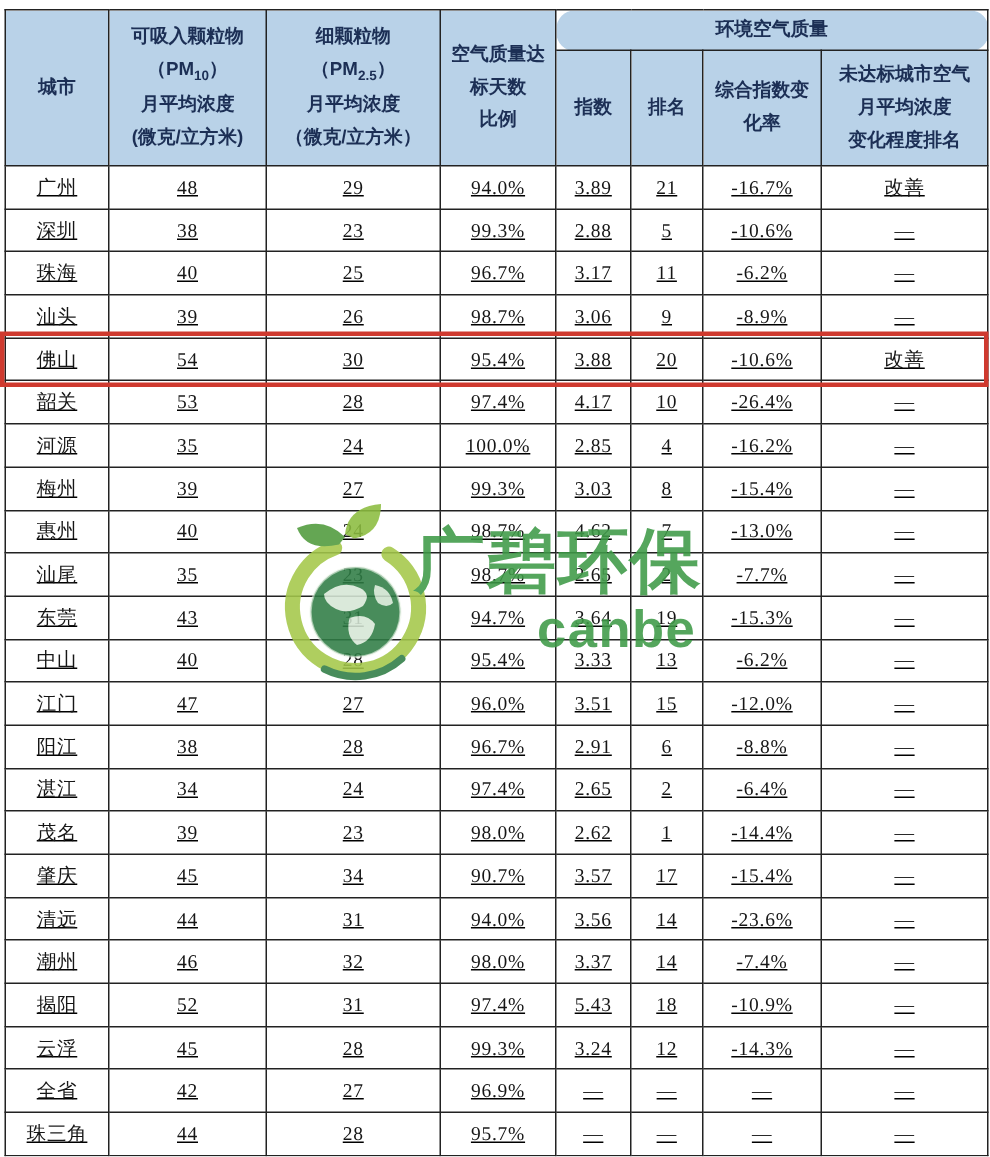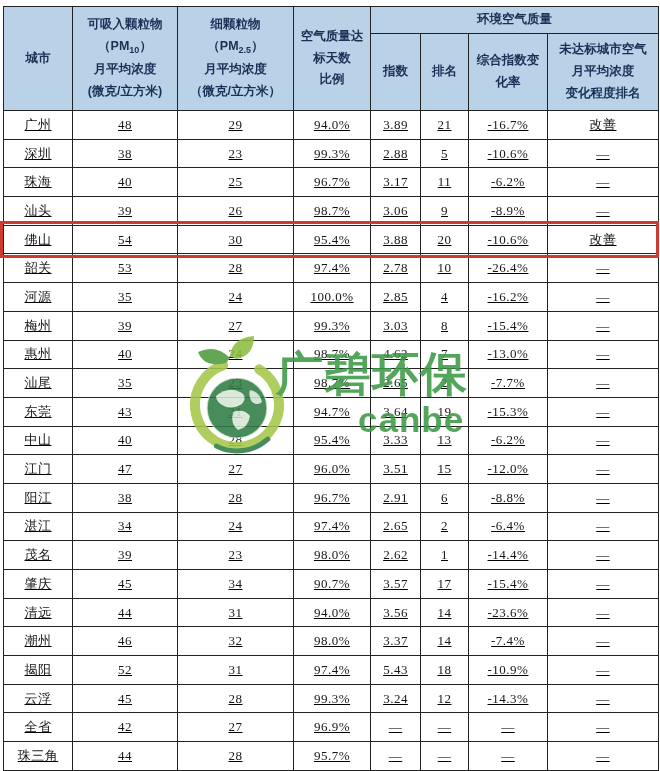--- a/index.html
+++ b/index.html
@@ -14,21 +14,21 @@
   }
   table.aq th, table.aq td {
     border:1px solid #222222; padding:0; text-align:center; vertical-align:middle;
     overflow:hidden;
   }
   thead th {
     background:#b9d2e8; color:#1c2f55;
     font-family:"Liberation Sans","DejaVu Sans",sans-serif;
     font-weight:bold; font-size:12.5px; line-height:1.75;
   }
-  tr.h1 th.group { height:26px; }
+  tr.h1 th.group { height:26px;border-radius:12px; }
   tr.h2 th { height:76px; }
   tbody tr { height:28.7px;text-decoration:underline; }
   tbody td { font-size:13px; color:#161616; letter-spacing:0.5px; }
   sub.pm-sub { font-size:9px; vertical-align:-3px; }
   .hdr-line { display:block; }
   .red-box {
     position:absolute; left:0px; width:653px; height:31px; top:221px;
     border:3px solid #cf3a2f; z-index:6; pointer-events:none;
   }
   .watermark {
@@ -150,21 +150,21 @@
           <td>3.88</td>
           <td>20</td>
           <td>-10.6%</td>
           <td>改善</td>
         </tr>
         <tr>
           <td>韶关</td>
           <td>53</td>
           <td>28</td>
           <td>97.4%</td>
-          <td>2.78</td>
+          <td>4.17</td>
           <td>10</td>
           <td>-26.4%</td>
           <td>—</td>
         </tr>
         <tr>
           <td>河源</td>
           <td>35</td>
           <td>24</td>
           <td>100.0%</td>
           <td>2.85</td>

